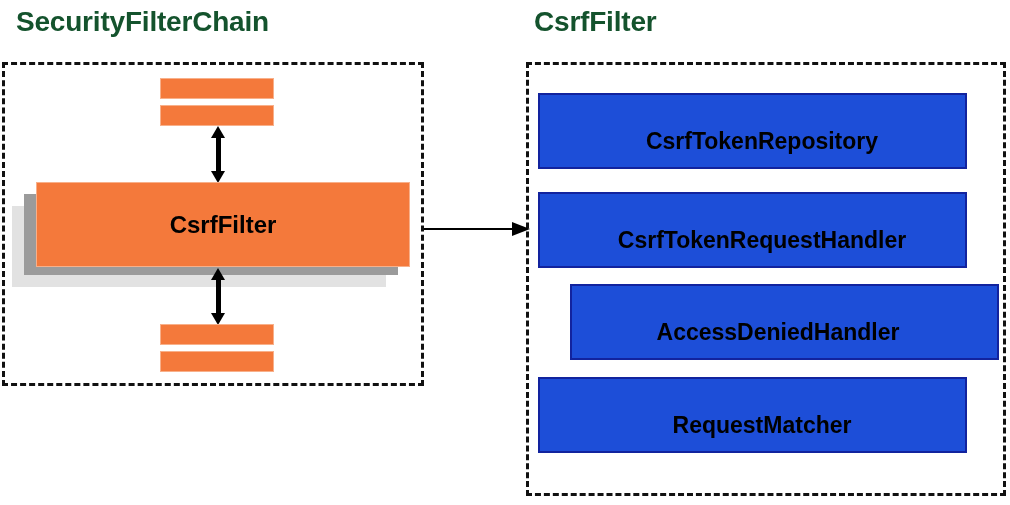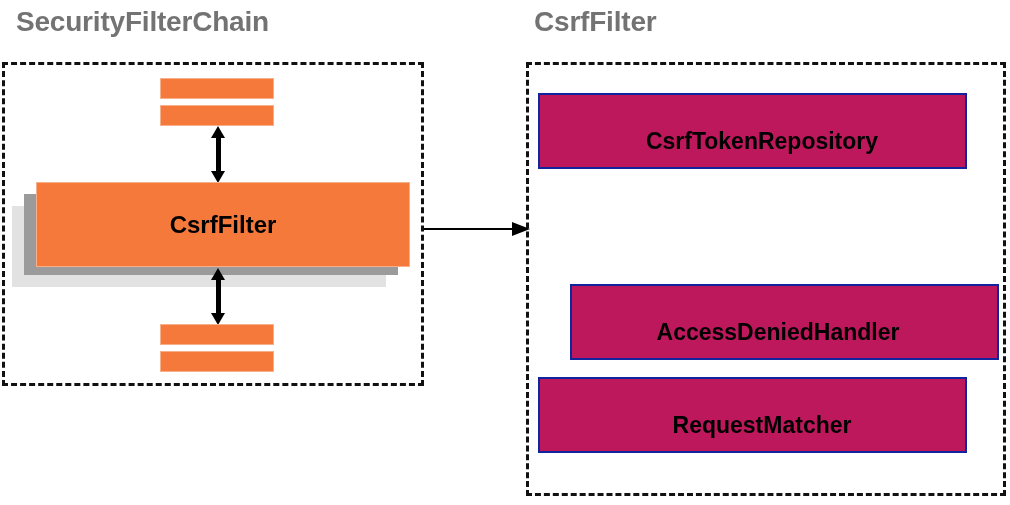--- a/index.html
+++ b/index.html
@@ -14,21 +14,21 @@
     background: #ffffff;
     font-family: "Liberation Sans", sans-serif;
     overflow: hidden;
   }
 
   
   .panel-title {
     position: absolute;
     font-weight: bold;
     font-size: 28px;
-    color: #737373;
+    color: #14532d;
     letter-spacing: -0.2px;
     white-space: nowrap;
     line-height: 1;
   }
   #title-left  { left: 16px;  top: 8px; }
   #title-right { left: 534px; top: 8px; }
 
   
   .dashed-box {
     position: absolute;
@@ -146,21 +146,21 @@
   .blue-card {
     position: absolute;
     left: 538px;
     width: 448px;
     height: 96px;
   }
   .blue-card .shadow-light { left: 0px;  top: 24px; width: 425px; height: 72px; }
   .blue-card .shadow-dark  { left: 12px; top: 12px; width: 425px; height: 72px; }
   .blue-card .face {
     left: 23px; top: 0px; width: 425px; height: 72px;
-    background: #be185d;
+    background: #1d4ed8;
     border: 2px solid #12239e;
   }
   .blue-card .label {
     position: absolute;
     left: 0; right: 0; top: 0; bottom: 0;
     display: flex;
     align-items: center;
     justify-content: center;
     font-weight: bold;
     font-size: 23px;
@@ -217,20 +217,27 @@
   </div>
 
   <div id="blue-card-0" class="blue-card">
     <span class="shadow-light"></span>
     <span class="shadow-dark"></span>
     <div class="face">
       <span class="label">CsrfTokenRepository</span>
     </div>
   </div>
 
+  <div id="blue-card-1" class="blue-card">
+    <span class="shadow-light"></span>
+    <span class="shadow-dark"></span>
+    <div class="face">
+      <span class="label">CsrfTokenRequestHandler</span>
+    </div>
+  </div>
 
   <div id="blue-card-2" class="blue-card">
     <span class="shadow-light"></span>
     <span class="shadow-dark"></span>
     <div class="face">
       <span class="label">AccessDeniedHandler</span>
     </div>
   </div>
 
   <div id="blue-card-3" class="blue-card">

